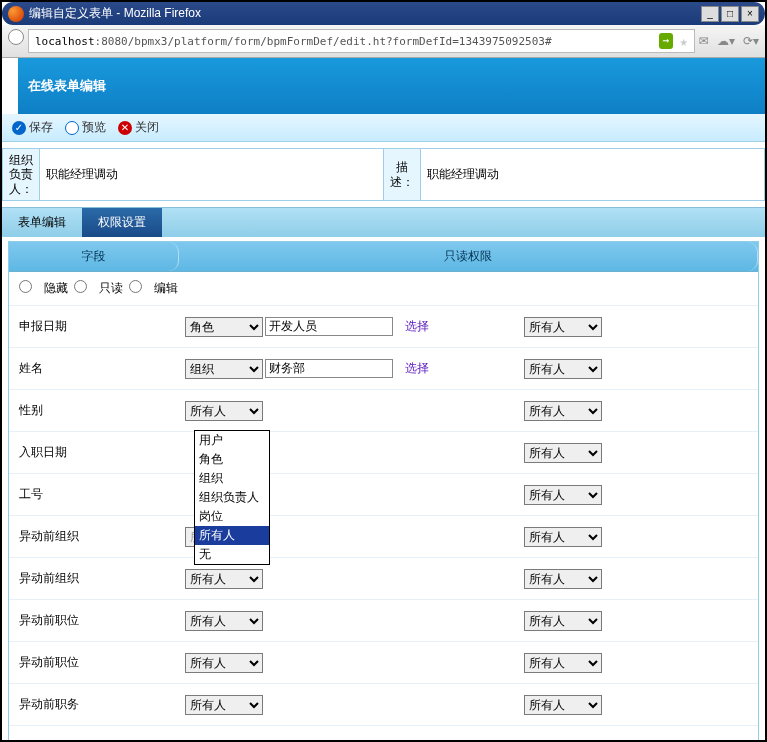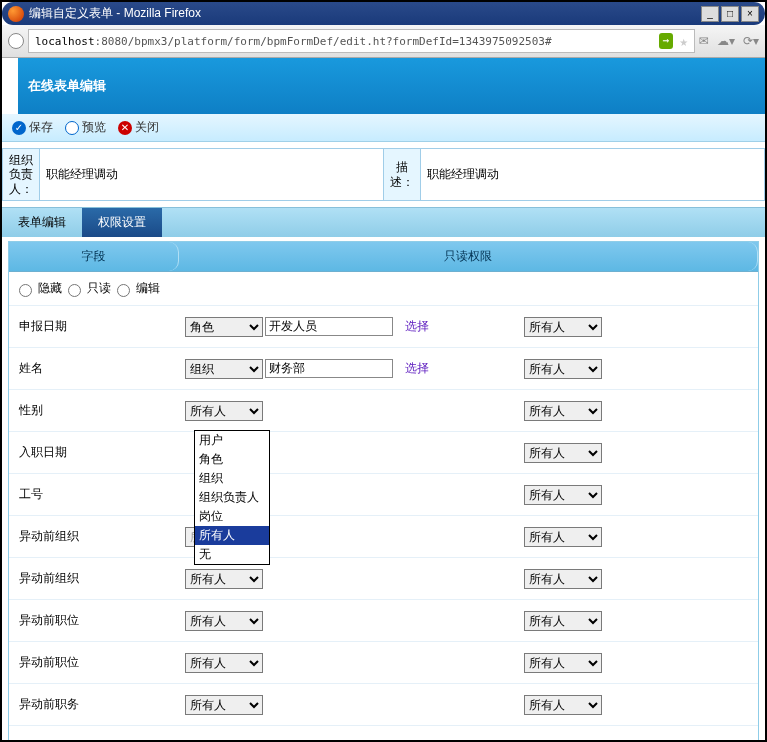--- a/index.html
+++ b/index.html
@@ -3,21 +3,21 @@
 <meta charset="utf-8">
 <style>
 * { box-sizing: border-box; margin: 0; padding: 0; }
 body { font-family: "Microsoft YaHei", SimSun, sans-serif; font-size: 12px; background: #fff; width: 767px; height: 742px; overflow: hidden; border: 2px solid #000; }
 
 .titlebar { background: linear-gradient(#2a4a8a, #1a3a7a); color: #fff; padding: 3px 6px; display: flex; align-items: center; font-size: 12px; font-family: SimSun, sans-serif; border-radius: 11px; }
 .titlebar .ff-icon { width: 16px; height: 16px; background: radial-gradient(circle at 30% 30%, #ff9933, #cc3300); border-radius: 50%; margin-right: 5px; }
 .titlebar .wincontrols { margin-left: auto; display: flex; gap: 0; }
 .titlebar .wincontrols span { width: 18px; height: 16px; background: #ddd; border: 1px solid #888; display: inline-flex; align-items: center; justify-content: center; font-size: 10px; color: #000; margin-left: 2px; }
 
-.urlbar-row { background: linear-gradient(#f5f5f5, #e0e0e0); padding: 4px 6px; display: flex; align-items: center; gap: 4px; border-bottom: 1px solid #aaa; }
+.urlbar-row { background: linear-gradient(#f5f5f5, #e0e0e0); padding: 4px 6px; display: flex; gap: 4px; border-bottom: 1px solid #aaa; }
 .urlbar-row .globe { width: 16px; height: 16px; border-radius: 50%; background: #fff; border: 1px solid #888; }
 .urlbar { flex: 1; background: #fff; border: 1px solid #bbb; padding: 3px 6px; font-size: 11px; color: #555; font-family: monospace, SimSun; display: flex; align-items: center; }
 .urlbar .host { color: #000; }
 .urlbar .icons { margin-left: auto; display: flex; gap: 6px; }
 .star { color: #ccc; font-size: 14px; }
 .go { background: #6a0; color: #fff; border-radius: 3px; padding: 1px 4px; font-size: 11px; }
 .rt-icons { display: flex; gap: 8px; align-items: center; color: #888; }
 
 .panel-header { background: linear-gradient(#1999dd, #0e7fc5); color: #fff; font-weight: bold; padding: 19px 10px; font-size: 13px; margin-left: 16px; }
 
@@ -41,21 +41,21 @@
 .grid-wrap { border: 1px solid #8fcde8; margin: 4px 6px 0 6px; position: relative; }
 .grid-head { display: flex; background: linear-gradient(#7fc8ee, #5db8e4); color: #003050; font-weight: normal; border-bottom: 1px solid #6eb0d0; }
 .grid-head .hc { text-align: center; padding: 6px 4px; border-right: 1px solid #b0dff5; border-radius: 10px; }
 .hc.c0 { width: 170px; }
 .hc.c1 { flex: 1; }
 .hc.c2 { width: 268px; }
 
 .grid-body { height: 476px; overflow-y: scroll; }
 
 .radio-row { padding: 8px 10px; border-bottom: 1px solid #e5f0f8; display: flex; gap: 6px; align-items: center; }
-.radio-row label { display: inline-flex; align-items: flex-end; gap: 6px; }
+.radio-row label { display: inline-flex; align-items: flex-start; gap: 12px; }
 
 .drow { display: flex; align-items: center; border-bottom: 1px solid #e5f0f8; min-height: 42px; }
 .dc { padding: 4px 6px; }
 .dc.c0 { width: 170px; padding-left: 10px; }
 .dc.c1 { flex: 1; display: flex; align-items: center; gap: 2px; }
 .dc.c2 { width: 252px; padding-left: 18px; }
 
 select { font-size: 12px; border: 1px solid #7a7a7a; background: #efefef; height: 20px; }
 select.sel-type { width: 78px; }
 select.sel-perm { width: 78px; }

